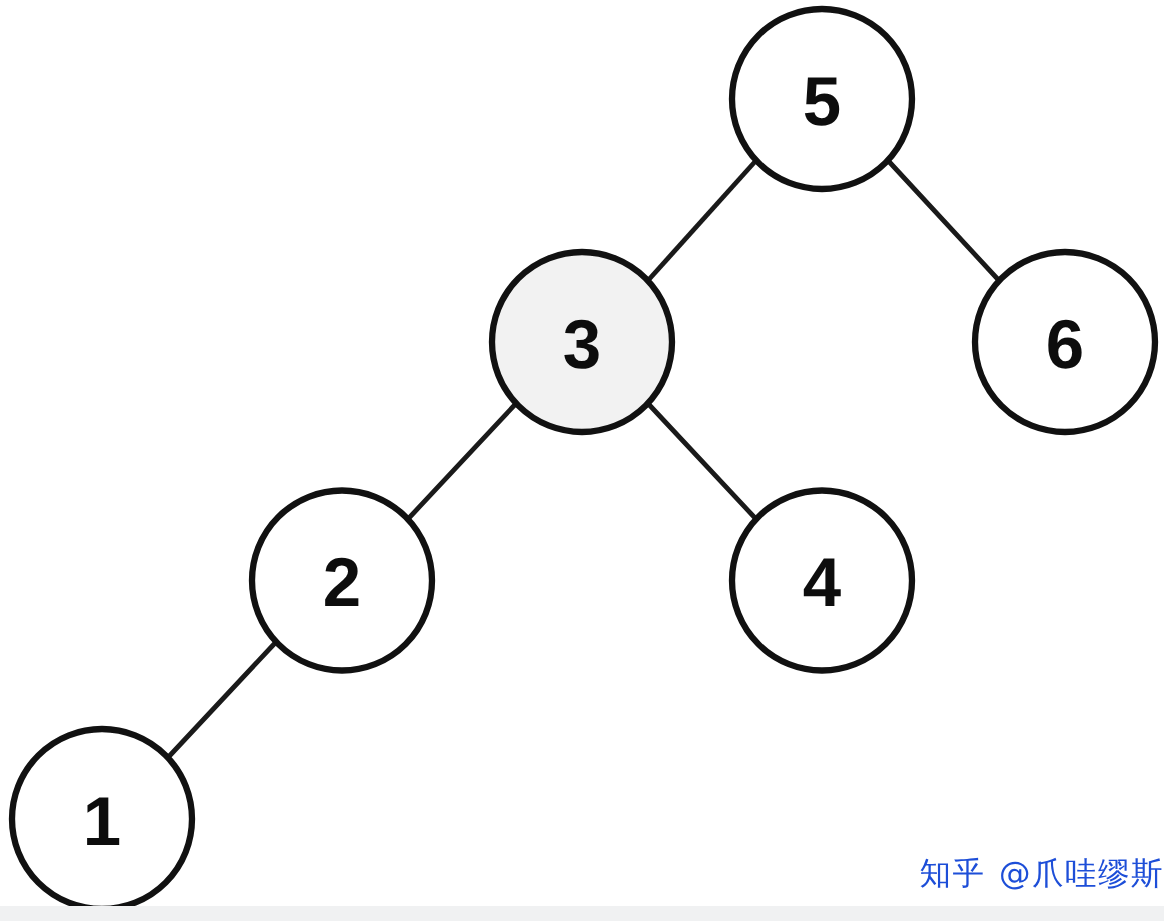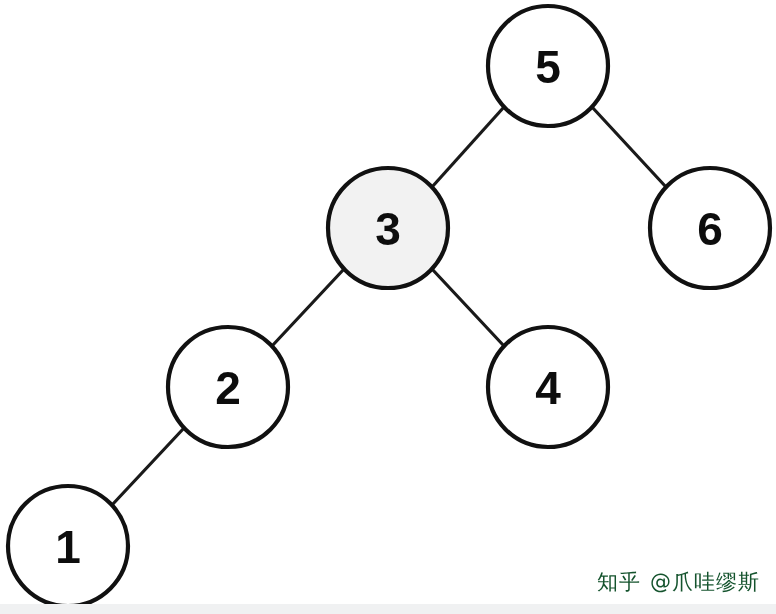--- a/index.html
+++ b/index.html
@@ -48,26 +48,26 @@
   #footer-bar {
     position: absolute;
     left: 0;
     bottom: 0;
     width: 776px;
     height: 10px;
     background: #f0f1f2;
   }
   #watermark {
     position: absolute;
-    right: 16px;
+    right: 0;
     bottom: 18px;
     font-family: "DejaVu Sans", sans-serif;
     font-size: 21px;
     letter-spacing: 1px;
-    color: #14532d;
+    color: #1d4ed8;
     white-space: nowrap;
     user-select: none;
   }
   #watermark .wm-site { margin-right: 9px; }
 </style>
 </head>
 <body>
 
 <div id="canvas">
 

